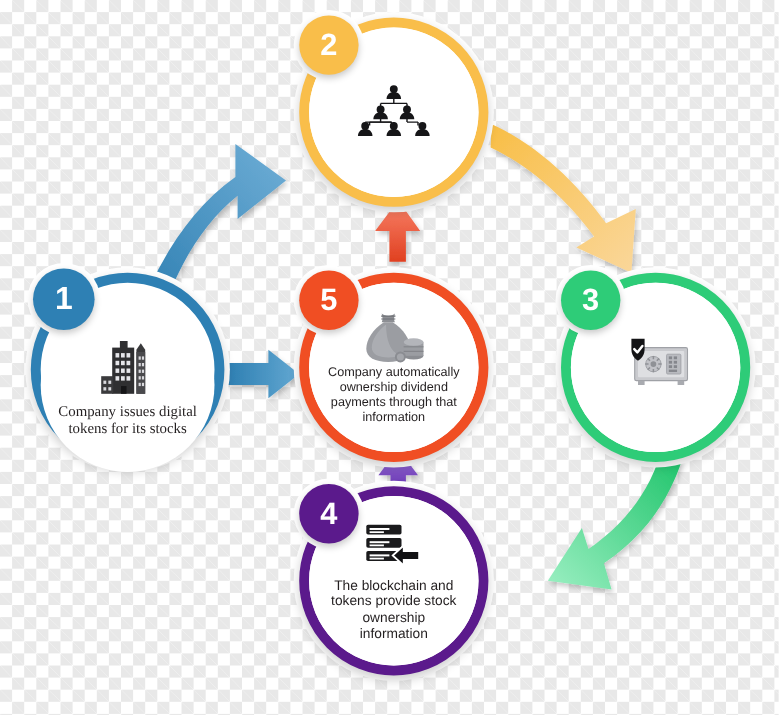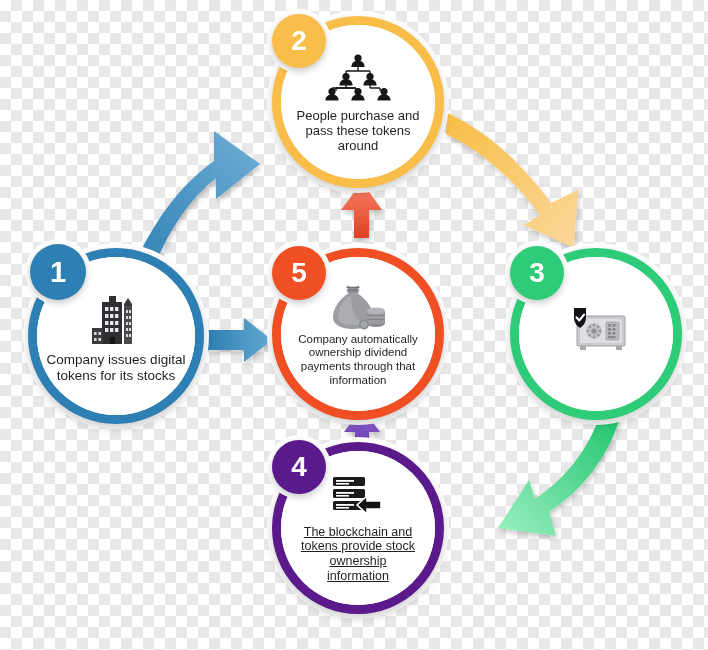--- a/index.html
+++ b/index.html
@@ -85,21 +85,21 @@
     justify-content: center;
     color: #ffffff;
     font-weight: bold;
     z-index: 6;
     box-shadow: 0 3px 7px rgba(0,0,0,0.22), 0 0 0 5px #ffffff;
   }
 
   
   #node1 { left: 28px;  top: 248px; width: 182px; height: 182px; }
   #node1 .ring  { width: 176px; height: 176px; border-width: 9px; }
-  #node1 .inner { left: 9px;  top: 9px;  width: 158px; height: 158px; }
+  #node1 .inner { left: 9px;  top: 23px;  width: 158px; height: 158px; font-family: Liberation Serif, serif; }
   #node1 .badge { left: 2px;  top: -4px; width: 56px;  height: 56px; font-size: 29px; }
   #node1 .node-icon { height: 58px; margin-bottom: 6px; }
   #node1 .node-text { font-size: 13.5px; }
 
   #node2 { left: 272px; top: 16px;  width: 180px; height: 180px; }
   #node2 .ring  { width: 172px; height: 172px; border-width: 9px; }
   #node2 .inner { left: 9px;  top: 9px;  width: 154px; height: 154px; }
   #node2 .badge { left: 0px;  top: -2px; width: 54px;  height: 54px; font-size: 28px; }
   #node2 .node-icon { height: 52px; margin-bottom: 5px; }
   #node2 .node-text { font-size: 13px; }
@@ -109,21 +109,21 @@
   #node3 .inner { left: 9px;  top: 9px;  width: 154px; height: 154px; }
   #node3 .badge { left: 0px;  top: -2px; width: 54px;  height: 54px; font-size: 28px; }
   #node3 .node-icon { height: 50px; margin-bottom: 10px; }
   #node3 .node-text { font-size: 13px; }
 
   #node4 { left: 272px; top: 442px; width: 180px; height: 180px; }
   #node4 .ring  { width: 172px; height: 172px; border-width: 9px; }
   #node4 .inner { left: 9px;  top: 9px;  width: 154px; height: 154px; }
   #node4 .badge { left: 0px;  top: -2px; width: 54px;  height: 54px; font-size: 28px; }
   #node4 .node-icon { height: 48px; margin-bottom: 4px; }
-  #node4 .node-text { font-size: 12.5px; text-decoration: underline; }
+  #node4 .node-text { font-size: 12.5px; }
 
   #node5 { left: 272px; top: 248px; width: 180px; height: 180px; }
   #node5 .ring  { width: 172px; height: 172px; border-width: 9px; }
   #node5 .inner { left: 9px;  top: 9px;  width: 154px; height: 154px; }
   #node5 .badge { left: 0px;  top: -2px; width: 54px;  height: 54px; font-size: 28px; }
   #node5 .node-icon { height: 50px; margin-bottom: 2px; }
   #node5 .node-text { font-size: 11.5px; }
 </style>
 </head>
 <body>
@@ -321,23 +321,20 @@
             <path d="M33.4 47.6 c0-4 3-6.4 6.6-6.4 s6.6 2.4 6.6 6.4 z"></path>
             <circle cx="66" cy="38.6" r="3.6"></circle>
             <path d="M59.4 47.6 c0-4 3-6.4 6.6-6.4 s6.6 2.4 6.6 6.4 z"></path>
           </g>
           <g stroke="#161618" stroke-width="1.3" fill="none">
             <path d="M14 35 L14 38 M40 35 L40 38"></path>
             <path d="M14 35 L38 35"></path>
           </g>
         </svg>
       </div>
-      <div class="node-text">People purchase and
-pass these tokens
-around</div>
     </div>
     <div class="badge" style="background:#F9BE4A">
       <span>2</span>
     </div>
   </div>
 
   <div class="node" id="node3">
     <div class="ring" style="border-color:#2ECC78"></div>
     <div class="inner">
       <div class="node-icon">

